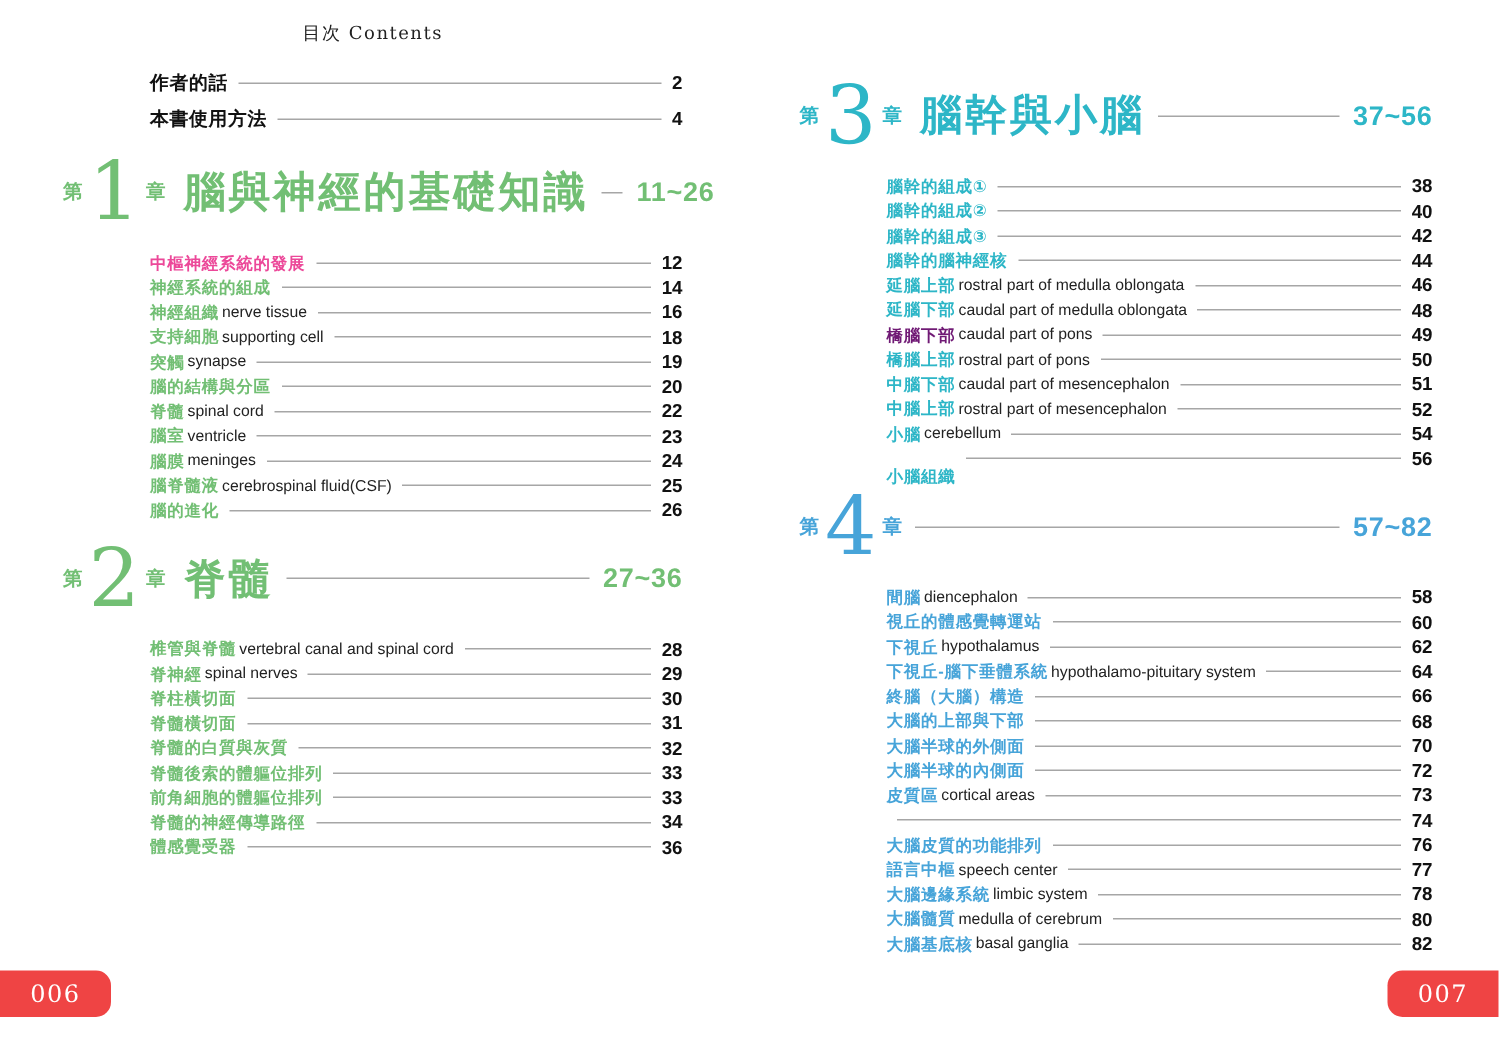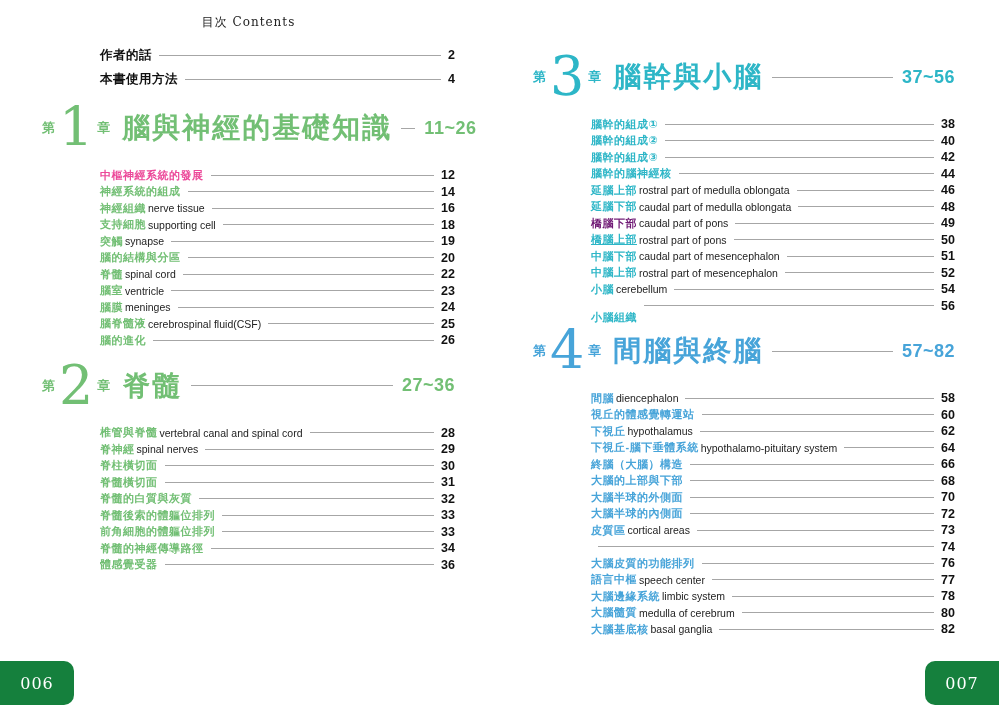--- a/index.html
+++ b/index.html
@@ -28,21 +28,21 @@
   .ch-title{font-size:28px;font-weight:bold;margin-left:12px;letter-spacing:2px;white-space:nowrap;}
   .ch-leader{flex:1;border-top:1px solid #a6a6a6;margin:0 9px;min-width:14px;}
   .ch-range{font-size:18px;font-weight:bold;letter-spacing:0.5px;}
   .entries{margin-left:58px;margin-top:12px;}
   .toc-row{display:flex;align-items:center;height:16.5px;}
   .zh{font-weight:bold;font-size:11px;letter-spacing:0.5px;white-space:nowrap;}
   .en{font-size:10.5px;color:#222;margin-left:2px;white-space:nowrap;}
   .leader{flex:1;border-top:1px solid #a6a6a6;margin:0 7px;min-width:12px;}
   .pg{font-size:12.5px;font-weight:bold;color:#111;}
   .page-tab{
-    position:absolute;bottom:4px;width:74px;height:44px;background:#15803d;color:#fff;
+    position:absolute;bottom:31px;width:74px;height:31px;background:#ef4444;color:#fff;
     display:flex;align-items:center;justify-content:center;
     font-family:"DejaVu Serif","Liberation Serif",serif;font-size:16px;letter-spacing:1px;
   }
   #tab-left{left:0;border-radius:0 10px 10px 0;}
   #tab-right{right:0;border-radius:10px 0 0 10px;}
 </style>
 </head>
 <body>
 
 <div class="spread">
@@ -242,21 +242,21 @@
               <span class="leader"></span>
               <span class="pg">48</span>
             </div>
             <div class="toc-row">
               <span class="zh" style="color: #701a75;">橋腦下部</span>
               <span class="en">caudal part of pons</span>
               <span class="leader"></span>
               <span class="pg">49</span>
             </div>
             <div class="toc-row">
-              <span class="zh" style="color: rgb(45, 182, 199); text-decoration: underline;">橋腦上部</span>
+              <span class="zh" style="color: rgb(45, 182, 199);">橋腦上部</span>
               <span class="en">rostral part of pons</span>
               <span class="leader"></span>
               <span class="pg">50</span>
             </div>
             <div class="toc-row">
               <span class="zh" style="color: rgb(45, 182, 199);">中腦下部</span>
               <span class="en">caudal part of mesencephalon</span>
               <span class="leader"></span>
               <span class="pg">51</span>
             </div>
@@ -277,21 +277,20 @@
               <span class="leader"></span>
               <span class="pg">56</span>
             </div>
           </div>
         </section>
         <section class="chapter">
           <div class="ch-head" style="color: rgb(71, 164, 217);">
             <span class="ch-pre">第</span>
             <span class="ch-num">4</span>
             <span class="ch-suf">章</span>
-            <span class="ch-title">間腦與終腦</span>
             <span class="ch-leader"></span>
             <span class="ch-range">57~82</span>
           </div>
           <div class="entries">
             <div class="toc-row">
               <span class="zh" style="color: rgb(71, 164, 217);">間腦</span>
               <span class="en">diencephalon</span>
               <span class="leader"></span>
               <span class="pg">58</span>
             </div>

